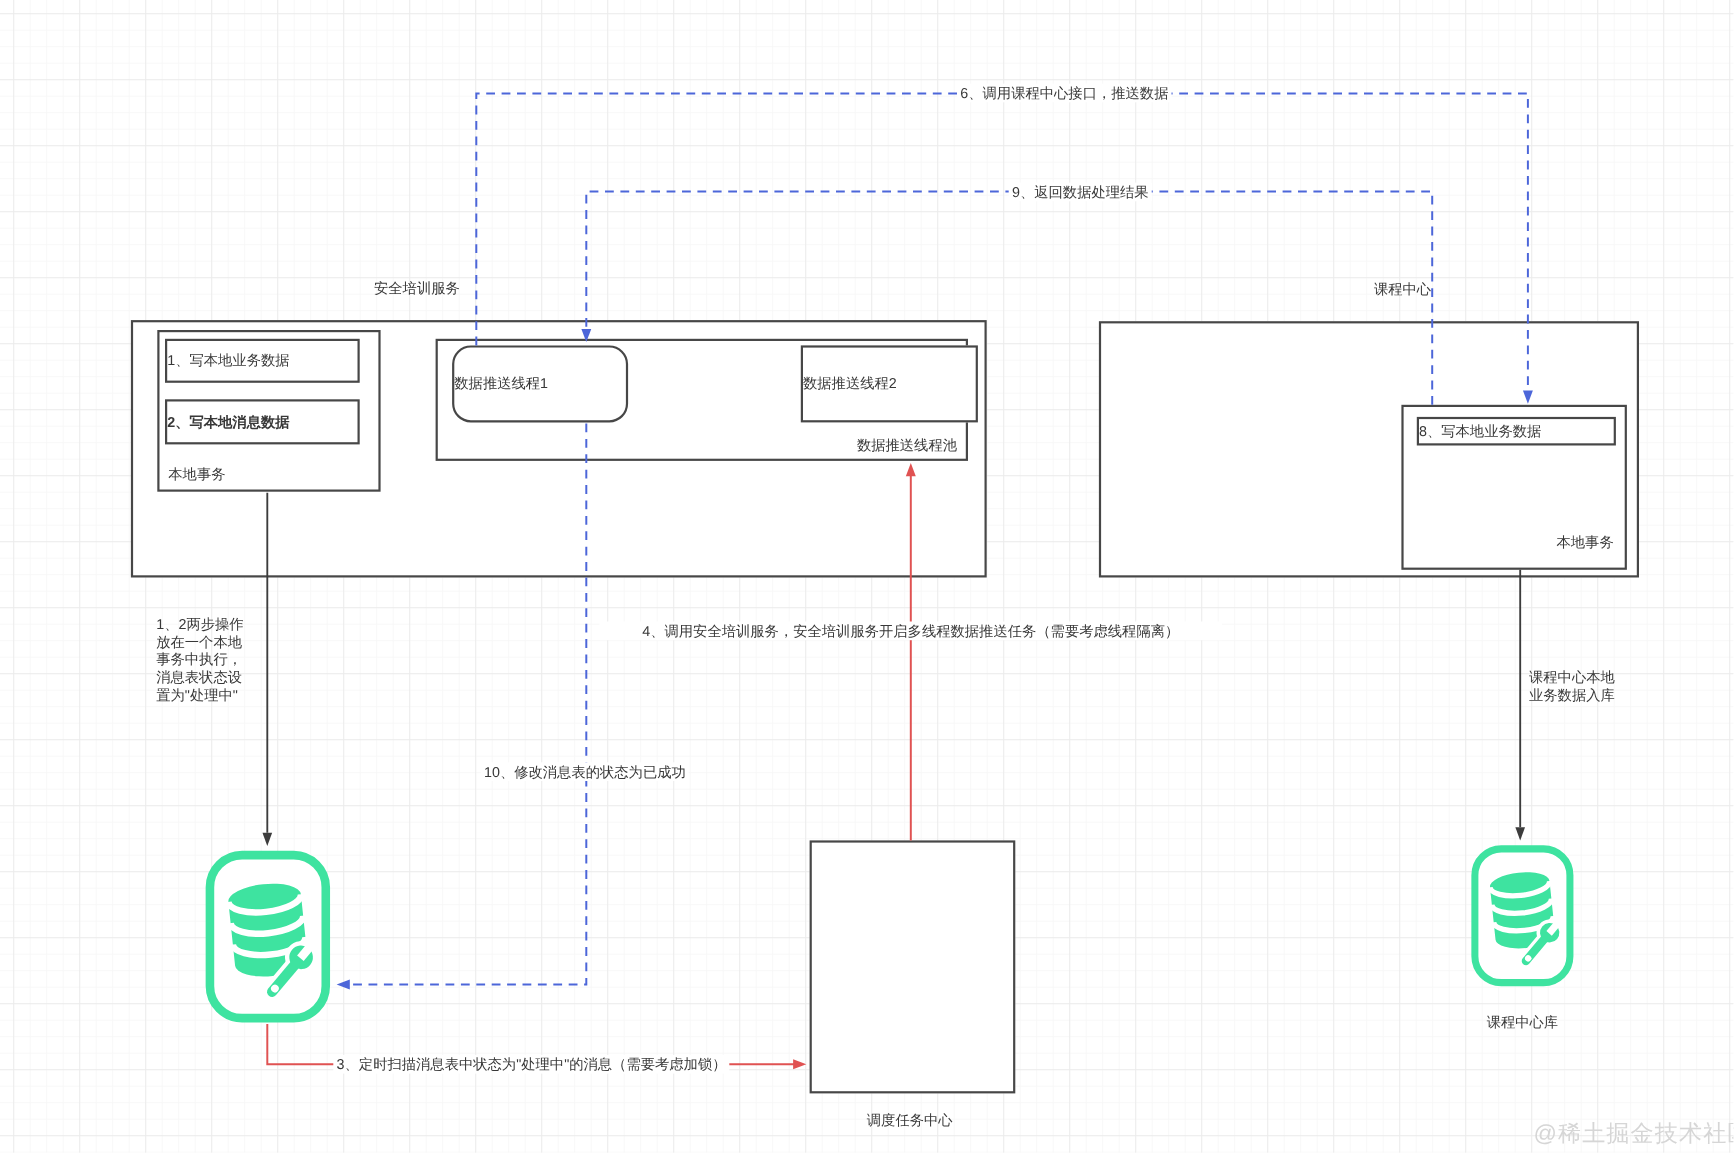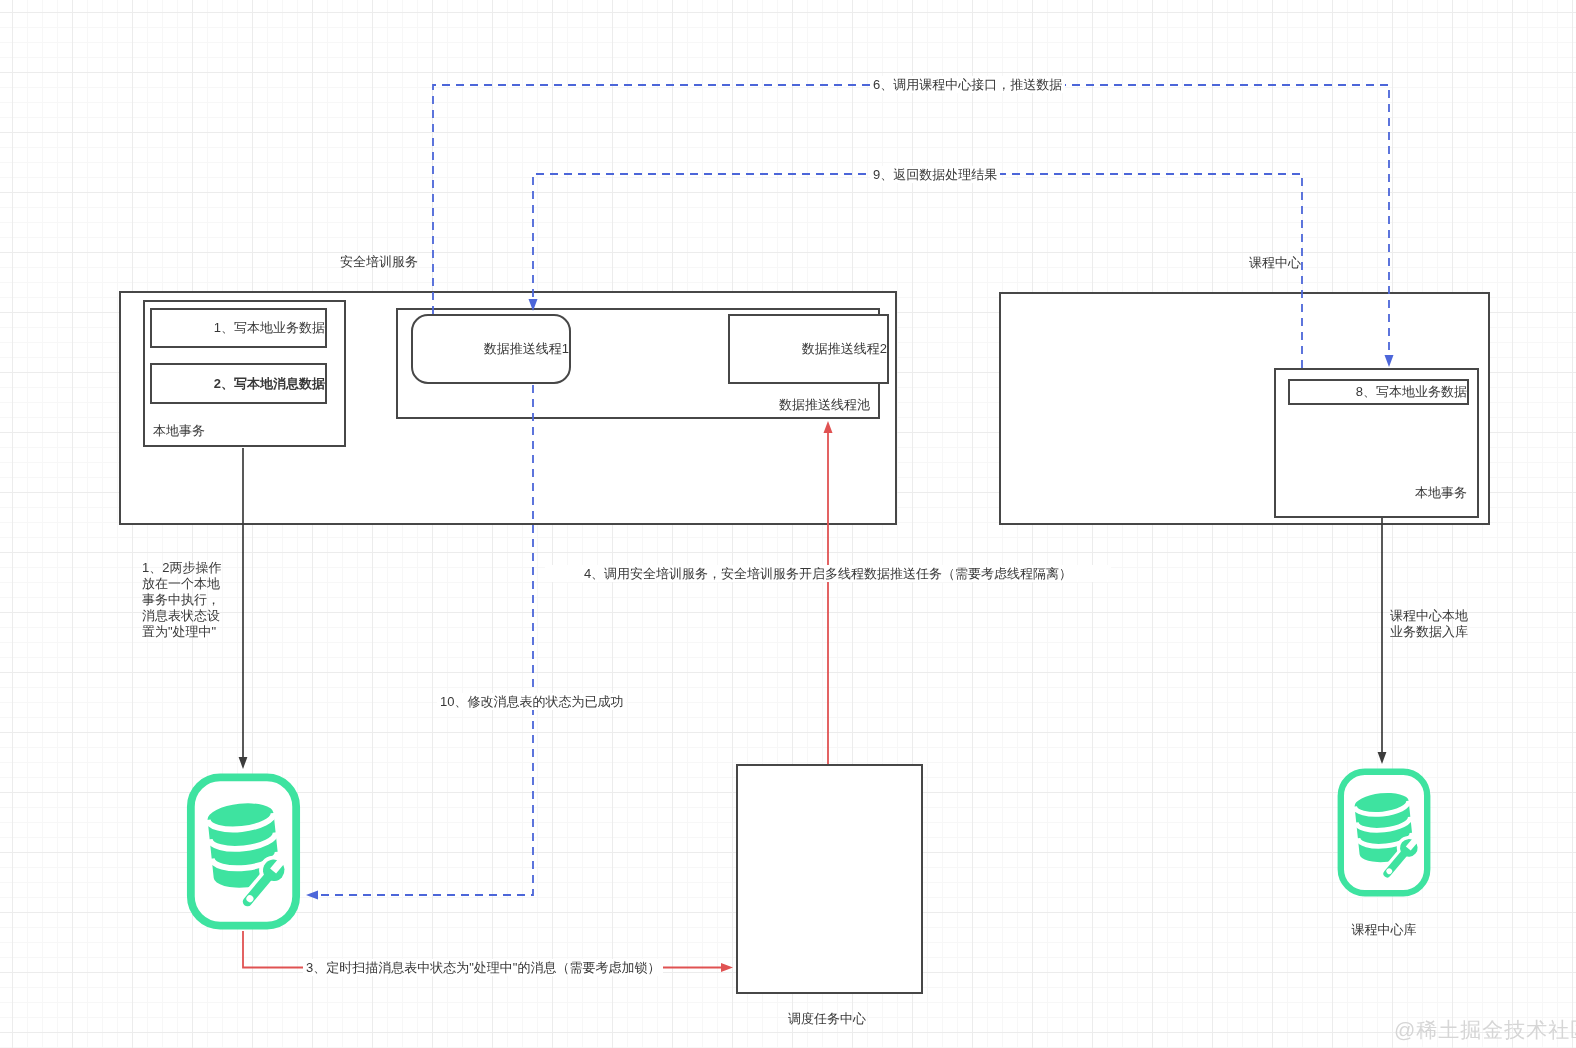--- a/index.html
+++ b/index.html
@@ -14,30 +14,30 @@
     background-size:60px 60px,60px 60px,15px 15px,15px 15px;
     background-position:12px 12px,12px 12px,12px 12px,12px 12px;
     font-family:"Liberation Sans","DejaVu Sans",sans-serif;
     color:#383838;font-size:13px;
   }
   .box{position:absolute;border:2px solid #474747;background:#ffffff;box-sizing:border-box;z-index:1;}
   .corner-label{position:absolute;font-size:13px;white-space:nowrap;color:#383838;}
   .cl-bl{left:8px;bottom:5px;}
   .cl-br{right:8px;bottom:3px;}
   .cl-br2{right:10px;bottom:14px;}
-  .cbox{display:flex;align-items:center;justify-content:flex-end;text-align:center;}
+  .cbox{display:flex;align-items:center;justify-content:flex-start;text-align:center;}
   .label{position:absolute;font-size:13px;white-space:nowrap;z-index:3;}
   .bg{background:#ffffff;padding:0 3px;line-height:17px;}
   .center{text-align:center;}
   .multiline{white-space:pre-line;line-height:16px;}
   #svc-label-left{left:319px;top:253px;width:120px;}
   #svc-label-right{left:1225px;top:254px;width:100px;}
   #note-1-2{left:142px;top:560px;width:96px;}
   #lbl-step6{left:870px;top:76px;}
-  #lbl-step9{left:870px;top:166px;}
+  #lbl-step9{left:917px;top:166px;}
   #lbl-step4{left:545px;top:565px;width:560px;}
   #lbl-step10{left:437px;top:693px;}
   #lbl-step3{left:303px;top:959px;}
   #lbl-inflow{left:1390px;top:608px;line-height:16px;}
   #lbl-scheduler{left:741px;top:1010px;width:172px;}
   #lbl-course-db{left:1324px;top:921px;width:120px;}
   #watermark{left:1394px;top:1016px;font-size:21px;color:#d6d6d6;letter-spacing:1px;}
   #connectors{position:absolute;left:0;top:0;z-index:2;pointer-events:none;}
   .db-icon{position:absolute;z-index:2;}
 </style>

